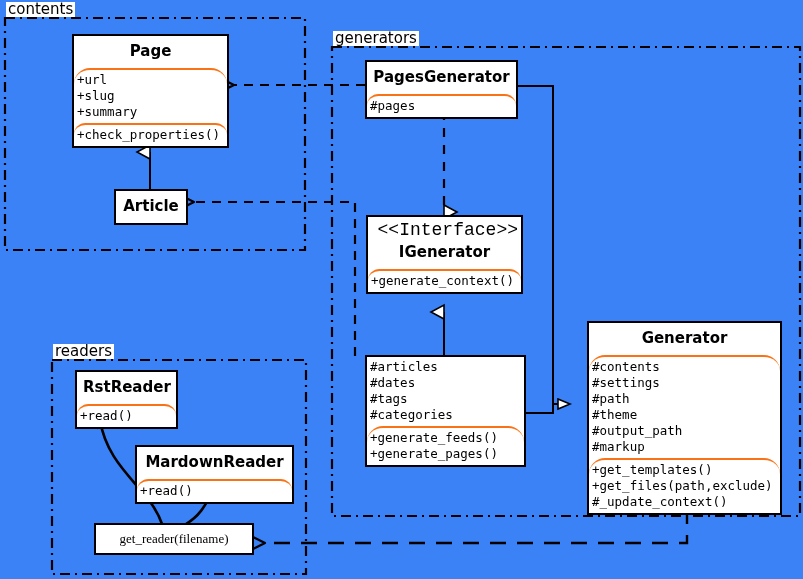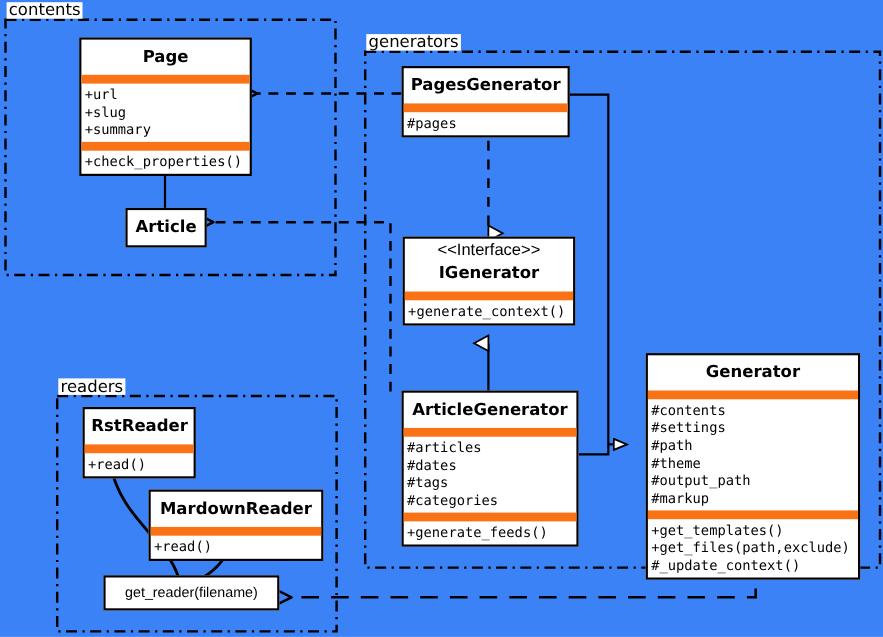--- a/index.html
+++ b/index.html
@@ -39,51 +39,52 @@
   
   .uml {
     position: absolute;
     box-sizing: border-box;
     border: 2px solid #000;
     background: #ffffff;
   }
   .uml .compartment {
     box-sizing: border-box;
     padding: 2px 3px 3px 3px;
+    border-radius: 16px;
   }
   .uml .compartment + .compartment {
-    border-top: 8px solid #f97316;
+    border-top: 2px solid #f97316;
   }
   .uml .cls-name {
     text-align: center;
     font-weight: bold;
     font-size: 15px;
     font-family: "DejaVu Sans", sans-serif;
     line-height: 1.35;
     color: #000;
     padding: 3px 3px 4px 3px;
   }
   .uml .stereo {
-    text-align: center;
+    text-align: right;
     font-weight: normal;
-    font-size: 15px;
-    font-family: Liberation Sans, sans-serif;
+    font-size: 18px;
+    font-family: Liberation Mono, monospace;
     line-height: 1.25;
     color: #000;
   }
   .uml .member {
     font-family: "DejaVu Sans Mono", monospace;
     font-size: 12.5px;
     line-height: 16px;
     color: #000;
     white-space: nowrap;
   }
   .uml .fn-name {
     text-align: center;
-    font-family: Liberation Sans, sans-serif;
+    font-family: Liberation Serif, serif;
     font-size: 13px;
     color: #000;
     padding: 6px 4px;
     line-height: 1.2;
     white-space: nowrap;
   }
 </style>
 </head>
 <body>
 
@@ -169,30 +170,28 @@
       <div class="stereo">&lt;&lt;Interface&gt;&gt;</div>
       <div class="cls-name" style="padding-top:0;">IGenerator</div>
     </div>
     <div class="compartment">
       <div class="member">+generate_context()</div>
     </div>
   </div>
 
   <div class="uml" style="left:365px; top:355px; width:161px;">
     <div class="compartment">
-      <div class="cls-name">ArticleGenerator</div>
-    </div>
-    <div class="compartment">
       <div class="member">#articles</div>
       <div class="member">#dates</div>
       <div class="member">#tags</div>
       <div class="member">#categories</div>
     </div>
     <div class="compartment">
       <div class="member">+generate_feeds()</div>
+      <div class="member">+generate_pages()</div>
     </div>
   </div>
 
   <div class="uml" style="left:587px; top:321px; width:195px;">
     <div class="compartment">
       <div class="cls-name">Generator</div>
     </div>
     <div class="compartment">
       <div class="member">#contents</div>
       <div class="member">#settings</div>

